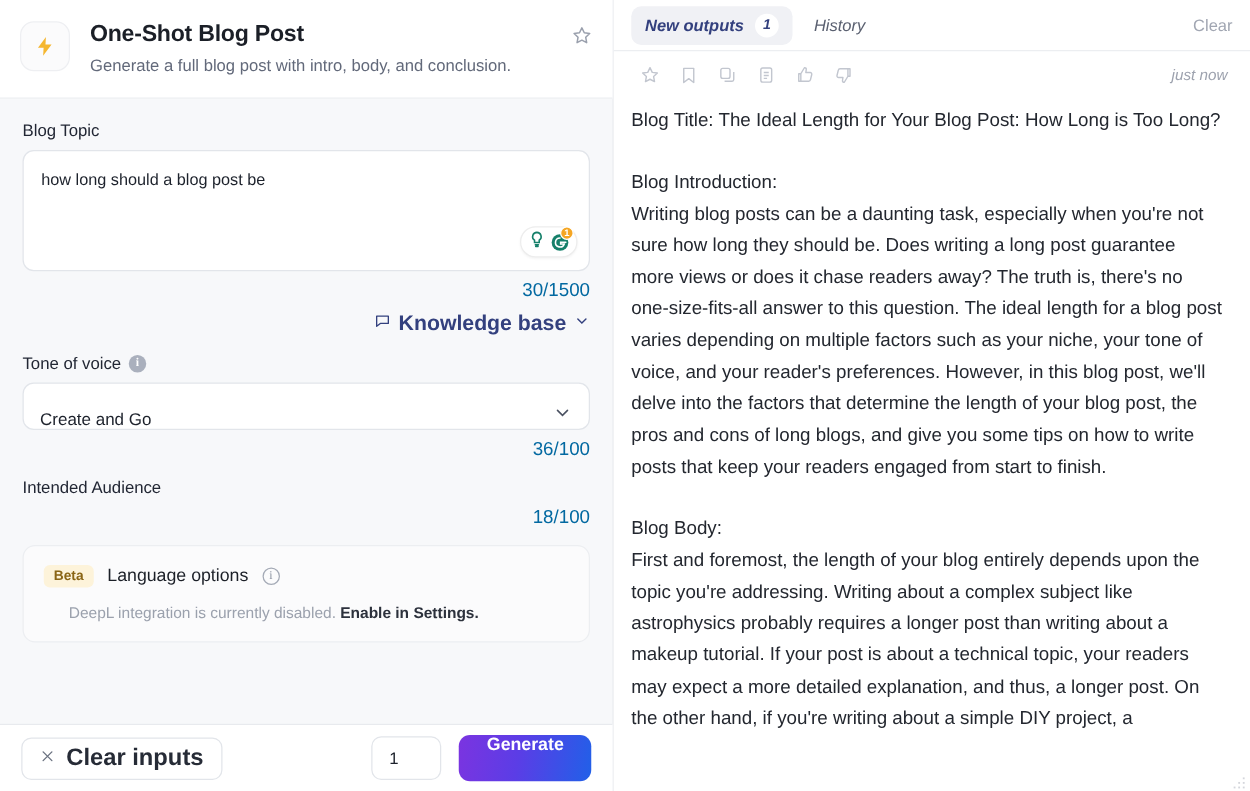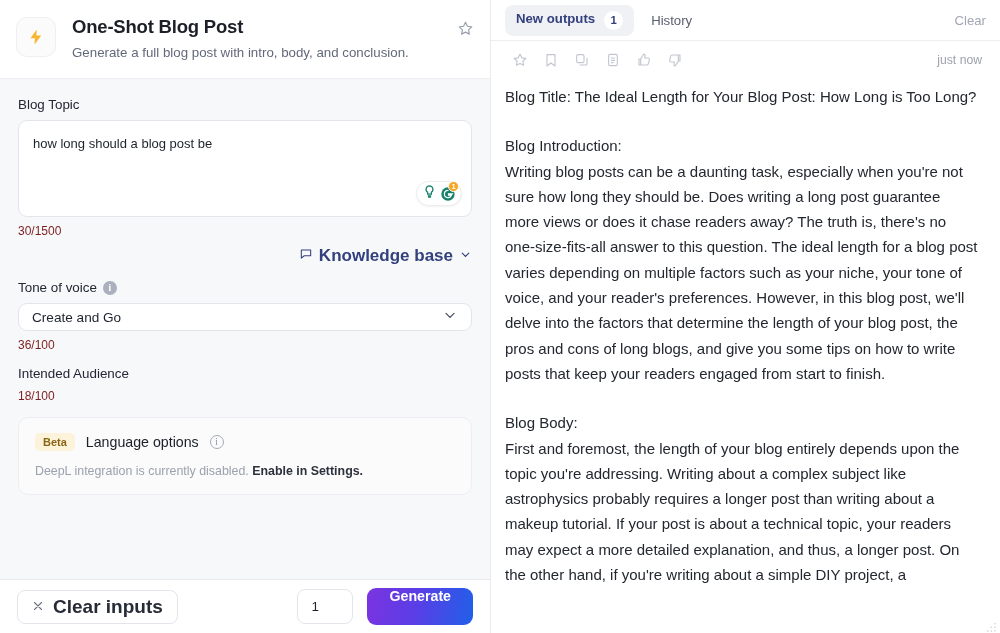--- a/index.html
+++ b/index.html
@@ -70,31 +70,31 @@
     padding: 0 5px; box-shadow: 0 1px 2px rgba(0,0,0,.05);
   }
   .gram-badge {
     position: absolute; top: -5px; right: -3px;
     background: #f5a623; color: #fff; font-size: 7.5px; font-weight: bold;
     border-radius: 50%; width: 11px; height: 11px;
     display: flex; align-items: center; justify-content: center;
     border: 1px solid #fff;
   }
   .counter {
-    text-align: left; font-size: 12px; color: #7f1d1d; margin-top: 7px;
+    text-align: right; font-size: 15px; color: #0369a1; margin-top: 7px;
   }
   .kb-row {
     display: flex; justify-content: flex-end; align-items: center;
     margin-top: 8px; gap: 6px; cursor: pointer;
   }
   .kb-label { font-size: 17px; color: #33407e; font-weight: bold; }
 
   .select-box {
     background: #fff; border: 1px solid #e2e5ea; border-radius: 9px;
-    height: 28px; display: flex; align-items: center;
+    height: 38px; display: flex; align-items: flex-end;
     padding: 0 13px; justify-content: space-between; cursor: pointer;
   }
   .select-val { font-size: 13.6px; color: #1d222c; }
   .input-box {
     background: #fff; border: 1px solid #e2e5ea; border-radius: 9px;
     height: 35px; display: flex; align-items: center; padding: 0 13px;
   }
   .input-val {
     font-size: 13.6px; color: #1d222c;
     background: #dbe6f7; padding: 1px 0; width: 100%;
@@ -111,21 +111,21 @@
     border-radius: 5px; padding: 3px 8px;
   }
   .lang-title { font-size: 14.2px; color: #1b1f27; font-weight: normal; }
   .info-ring {
     width: 14px; height: 14px; border-radius: 50%;
     border: 1.3px solid #a4aab6; color: #8c93a1;
     font-size: 9.5px; display: inline-flex;
     align-items: center; justify-content: center;
     font-family: "Liberation Serif", serif;
   }
-  .lang-note { font-size: 12.4px; color: #9ba1ad; margin-top: 13px; }
+  .lang-note { font-size: 12.4px; color: #9ba1ad; margin-top: 13px; margin-left: 20px; }
   .lang-note b { color: #2c313c; font-weight: bold; }
 
   .bottom-bar {
     height: 54px; background: #fff; border-top: 1px solid #e8eaee;
     display: flex; align-items: center; padding: 0 17px;
     justify-content: space-between; flex: 0 0 54px;
   }
   .clear-btn {
     border: 1px solid #e2e5ea; border-radius: 8px; background: #fff;
     height: 34px; display: flex; align-items: center; gap: 9px;
@@ -148,38 +148,39 @@
   
   .right-panel {
     width: 509px; height: 633px; background: #fff;
     display: flex; flex-direction: column; position: relative;
   }
   .tabs-bar {
     height: 41px; flex: 0 0 41px; display: flex; align-items: center;
     padding: 0 14px; border-bottom: 1px solid #eceef1; gap: 6px;
   }
   .tab {
-    display: flex; align-items: flex-start; gap: 9px;
+    display: flex; align-items: center; gap: 9px;
     padding: 6px 11px; border-radius: 8px; cursor: pointer;
     font-size: 13.2px;
+    font-style: italic;
   }
   .tab.active { background: #f0f1f5; }
   .tab-lbl { color: #33407e; font-weight: bold; }
   .tab-lbl.muted { color: #5a6070; font-weight: normal; }
   .tab-badge {
     background: #fff; border-radius: 50%; width: 19px; height: 19px;
     display: flex; align-items: center; justify-content: center;
     font-size: 11.3px; color: #33407e; font-weight: bold;
   }
   .clear-link {
     margin-left: auto; font-size: 13.2px; color: #a1a6b2; cursor: pointer;
   }
   .out-toolbar {
     height: 37px; flex: 0 0 37px; display: flex; align-items: center;
-    padding: 0 14px; gap: 2px;
+    padding: 0 14px; gap: 2px; font-style: italic;
   }
   .icon-btn {
     width: 29px; height: 27px; border-radius: 7px;
     display: flex; align-items: center; justify-content: center;
     cursor: pointer;
   }
   .ts { margin-left: auto; font-size: 12.2px; color: #9da2ae; padding-right: 4px; }
   .output-body {
     flex: 1 1 auto; overflow: hidden; padding: 6px 22px 0 14px;
   }

